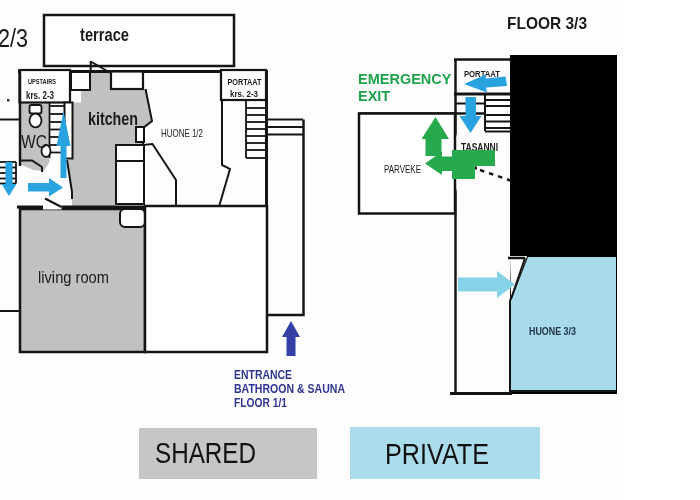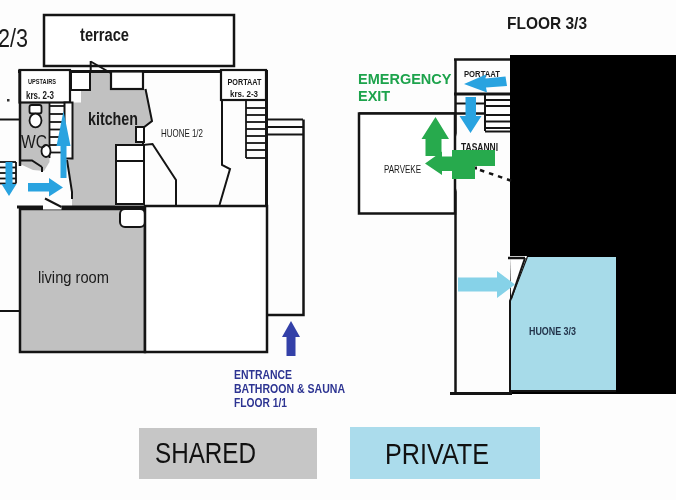--- a/index.html
+++ b/index.html
@@ -1,16 +1,16 @@
 <!DOCTYPE html>
 <html><head>
 <meta charset="utf-8">
 <style>
 html,body{margin:0;padding:0;background:#fff;}
-#page{width:676px;height:500px;position:relative;overflow:hidden;background:#fdfdfd;}
+#page{width:617px;height:500px;position:relative;overflow:hidden;background:#fdfdfd;}
 svg{position:absolute;top:0;left:0;}
 text{font-family:"Liberation Sans",sans-serif;}
 </style>
 </head>
 <body>
 <div id="page">
 <svg width="700" height="500" viewBox="0 0 700 500">
 
 <rect x="0" y="0" width="700" height="500" fill="#fdfdfd"></rect>
 

